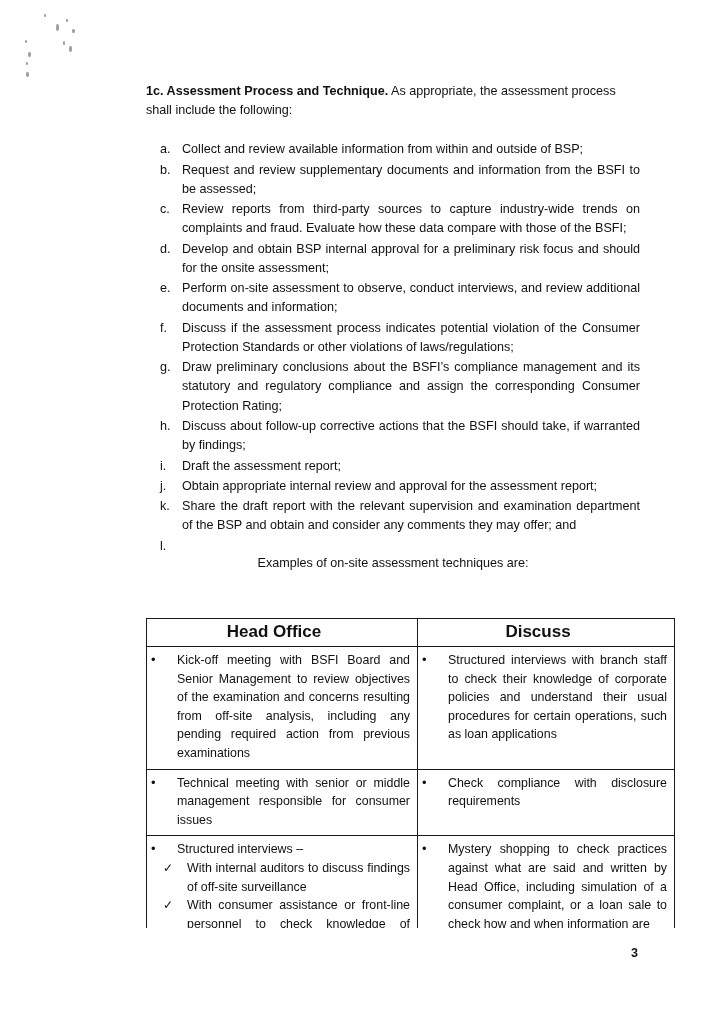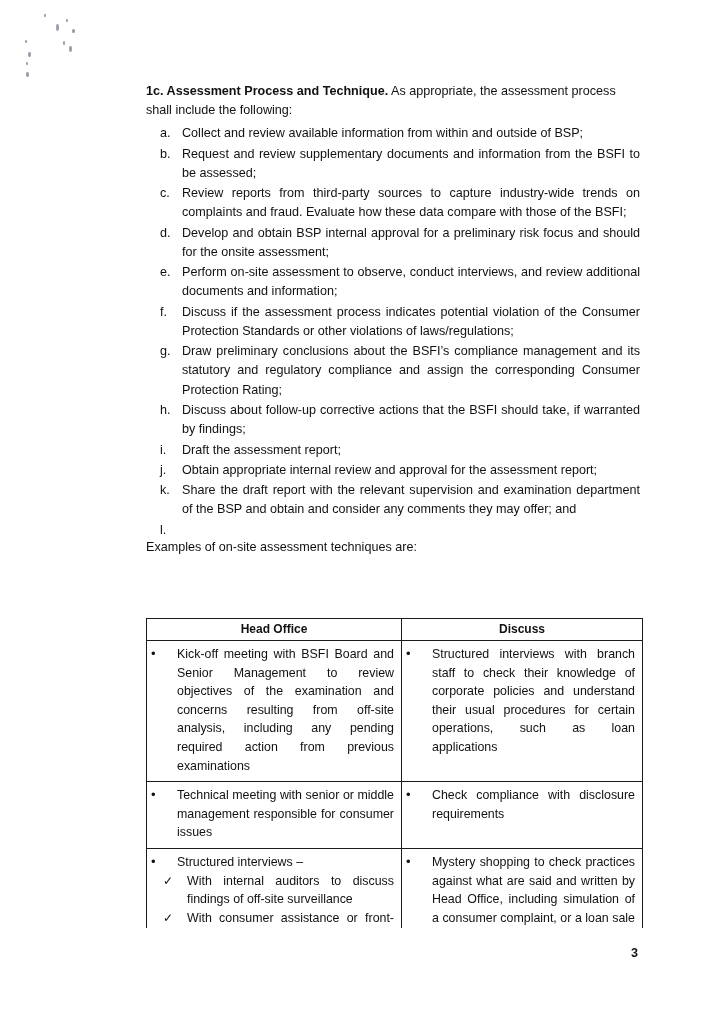--- a/index.html
+++ b/index.html
@@ -49,21 +49,21 @@
     position: absolute;
     left: 146px;
     top: 82px;
     width: 494px;
   }
 
   .intro {
     font-size: 12.6px;
     line-height: 1.52;
     text-align: left;
-    margin: 0 0 4px 0;
+    margin: 0 0 20px 0;
   }
   .intro b { font-weight: bold; }
 
   ol.alpha {
     list-style: none;
     margin: 0;
     padding: 0;
     font-size: 12.6px;
     line-height: 1.53;
   }
@@ -78,20 +78,21 @@
     left: 14px;
     top: 0;
     width: 20px;
     text-align: left;
   }
 
   .examples-line {
     font-size: 12.6px;
     line-height: 1.5;
     margin: 18px 0 10px 0;
+    text-align: center;
   }
 
   
   .tbl-wrap {
     position: absolute;
     left: 146px;
     top: 618px;
     width: 494px;
   }
   table.techniques {
@@ -102,22 +103,22 @@
   }
   table.techniques th,
   table.techniques td {
     border: 1.3px solid #1a1a1a;
     vertical-align: top;
     padding: 0;
   }
   table.techniques th {
     text-align: center;
     font-weight: bold;
-    padding: 3px 0 4px 0;
-    font-size: 12px;
+    padding: 3px 16px 4px 0;
+    font-size: 17px;
   }
   table.techniques td {
     padding: 4px 7px 6px 4px;
   }
   td.col-left   { width: 254px; }
   td.col-right  { width: 240px; }
   th.col-left   { width: 254px; }
   th.col-right  { width: 240px; }
 
   ul.bul {

